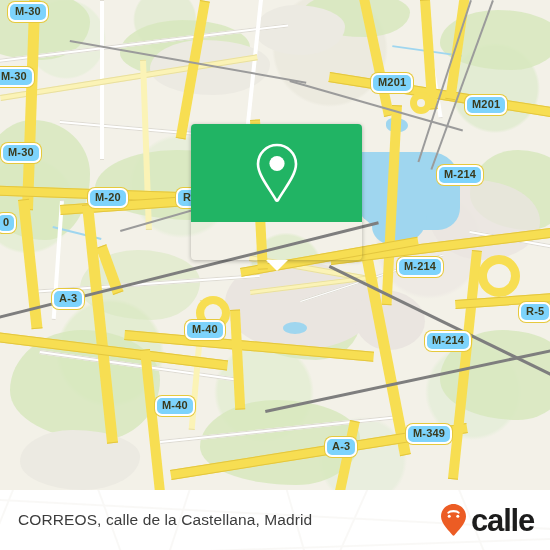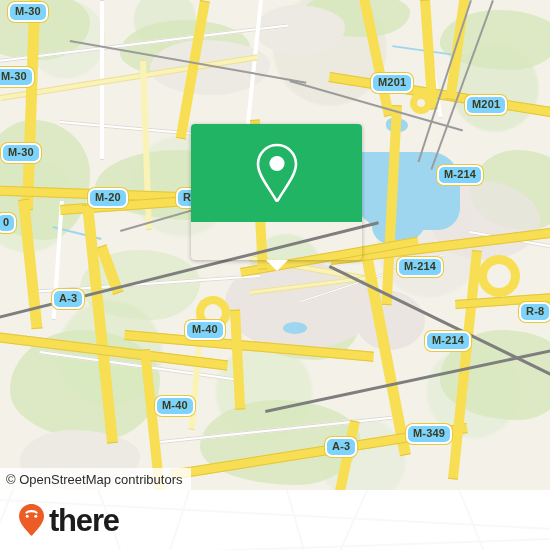--- a/index.html
+++ b/index.html
@@ -192,58 +192,56 @@
         <div class="shield" style="left: 1px; top: 143px;">M-30</div>
         <div class="shield" style="left: 88px; top: 188px;">M-20</div>
         <div class="shield" style="left: 371px; top: 73px;">M201</div>
         <div class="shield" style="left: 465px; top: 95px;">M201</div>
         <div class="shield" style="left: 437px; top: 165px;">M-214</div>
         <div class="shield" style="left: 176px; top: 188px;">R-</div>
         <div class="shield" style="left: 52px; top: 289px;">A-3</div>
         <div class="shield" style="left: 185px; top: 320px;">M-40</div>
         <div class="shield" style="left: 397px; top: 257px;">M-214</div>
         <div class="shield" style="left: 425px; top: 331px;">M-214</div>
-        <div class="shield" style="left: 519px; top: 302px;">R-8</div>
+        <div class="shield" style="left: 519px; top: 302px;">R-5</div>
         <div class="shield" style="left: 155px; top: 396px;">M-40</div>
         <div class="shield" style="left: 325px; top: 437px;">A-3</div>
         <div class="shield" style="left: 406px; top: 424px;">M-349</div>
         <div class="shield" style="left: -4px; top: 213px;">0</div>
       </div>
 
     <div id="card">
       <div id="card-top">
         <svg width="52" height="64" viewBox="0 0 52 64">
           <path d="M26 4 C15.5 4 7 12.5 7 23 C7 34 18 47 25 59 C25.5 59.8 26.5 59.8 27 59 C34 47 45 34 45 23 C45 12.5 36.5 4 26 4 Z" fill="none" stroke="#ffffff" stroke-width="2.6"></path>
           <circle cx="26" cy="22.5" r="7.6" fill="#ffffff"></circle>
         </svg>
       </div>
       <div id="card-arrow"></div>
     </div>
 
-    <div id="attrib">
-      <span>© OpenStreetMap contributors</span>
-    </div>
   </div>
 
   <div id="footer">
     <div id="footer-watermark">
       <div class="wm" style="left:40px;top:0px;width:2px;height:120px;transform:rotate(22deg);"></div>
       <div class="wm" style="left:110px;top:0px;width:2px;height:120px;transform:rotate(-20deg);"></div>
       <div class="wm" style="left:215px;top:0px;width:2px;height:120px;transform:rotate(18deg);"></div>
       <div class="wm" style="left:300px;top:0px;width:2px;height:120px;transform:rotate(-16deg);"></div>
       <div class="wm" style="left:395px;top:0px;width:2px;height:120px;transform:rotate(24deg);"></div>
       <div class="wm" style="left:470px;top:0px;width:2px;height:120px;transform:rotate(-22deg);"></div>
       <div class="wm" style="left:0px;top:28px;width:600px;height:2px;transform:rotate(3deg);"></div>
       <div class="wm" style="left:0px;top:88px;width:600px;height:2px;transform:rotate(-2deg);"></div>
     </div>
     <div id="footer-inner">
+      <span id="place-title">CORREOS, calle de la Castellana, Madrid</span>
       <div id="brand">
         <svg width="27" height="34" viewBox="0 0 27 34">
           <path d="M13.5 1 C6.6 1 1 6.6 1 13.5 C1 21 10 28.5 12.6 32.2 C13 32.8 14 32.8 14.4 32.2 C17 28.5 26 21 26 13.5 C26 6.6 20.4 1 13.5 1 Z" fill="#ec5c24"></path>
           <circle cx="9.2" cy="13.3" r="1.5" fill="#ffffff"></circle>
           <circle cx="17.8" cy="13.3" r="1.5" fill="#ffffff"></circle>
           <path d="M8.4 9.6 C10.1 7.6 16.9 7.6 18.6 9.6" fill="none" stroke="#ffffff" stroke-width="2.1" stroke-linecap="round"></path>
         </svg>
-        <span id="brand-word">there</span>
+        <span id="brand-word">calle</span>
       </div>
     </div>
   </div>
 </div>
 
 </body></html>

